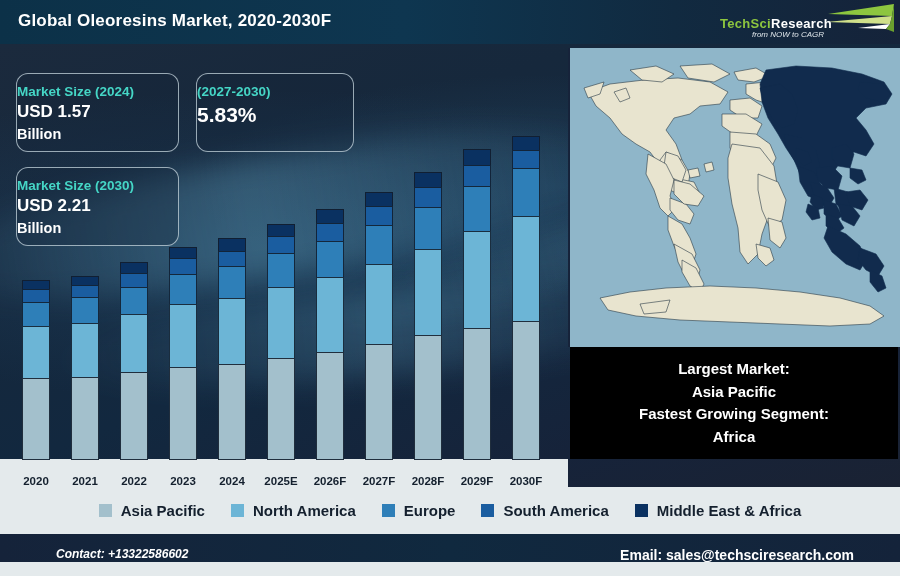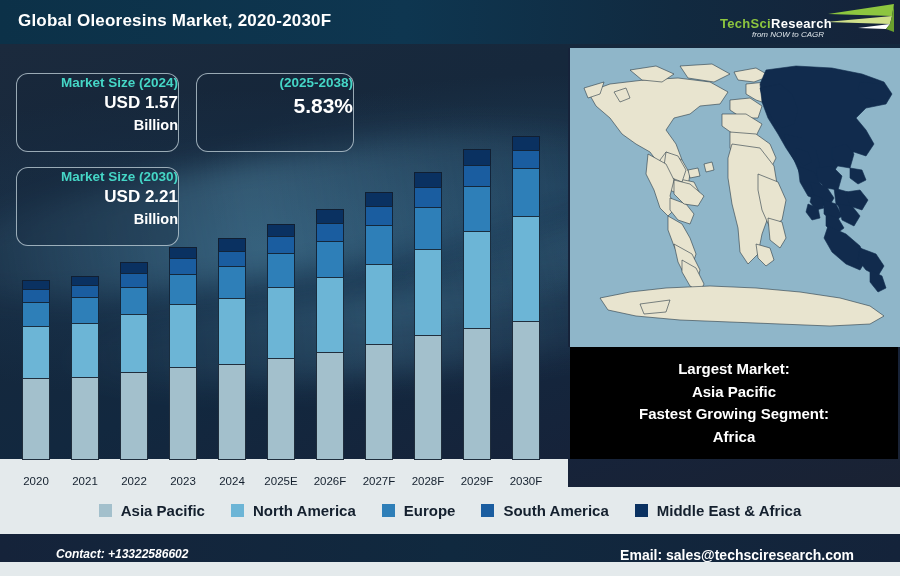--- a/index.html
+++ b/index.html
@@ -55,40 +55,41 @@
   #sw3 { left:300px; top:180px; width:560px; height:60px;
     background:linear-gradient(90deg,rgba(140,210,235,0) 0%,rgba(140,210,235,.14) 50%,rgba(140,210,235,0) 100%);
     transform:rotate(-14deg); }
 
   
   .kpi {
     position:absolute;
     border:1px solid rgba(205,220,228,.72);
     border-radius:12px;
     background:rgba(20,38,56,.30);
-    text-align:right;
+    text-align:left;
+    padding-top:9px;
   }
   .kpi-label { font-size:13.5px; font-weight:bold; color:#45d6c6; line-height:1.28; }
   .kpi-value { font-size:17px; font-weight:bold; color:#ffffff; line-height:1.45; }
   .kpi-unit  { font-size:14.5px; font-weight:bold; color:#ffffff; line-height:1.3; }
   #kpi-2024 { left:16px;  top:73px;  width:163px; height:79px; }
   #kpi-cagr { left:196px; top:73px;  width:158px; height:79px; }
   #kpi-2030 { left:16px;  top:167px; width:163px; height:79px; }
   #kpi-cagr .kpi-value { font-size:21px; }
 
   
   #chart { position:absolute; left:0; top:44px; width:568px; height:443px; }
   .bar {
     position:absolute; bottom:28px; width:28px;
     display:flex; flex-direction:column;
   }
   .seg { width:100%; border:1px solid rgba(18,30,45,.9); margin-bottom:-1px; }
   .xlab {
     position:absolute; bottom:0px; width:56px; text-align:center;
-    font-size:11.5px; font-weight:normal; color:#14202e;
+    font-size:11.5px; font-weight:bold; color:#14202e;
   }
   #axis-strip {
     position:absolute; left:0; bottom:0; width:568px; height:28px;
     background:#e4eaec;
   }
 
   
   #map-panel {
     position:absolute; left:568px; top:48px; width:332px; height:299px;
     background:#8fb6c9; overflow:hidden;
@@ -151,21 +152,21 @@
   <div class="swirl" id="sw3"></div>
 </div>
 
 <div class="kpi" id="kpi-2024">
   <div class="kpi-label">Market Size (2024)</div>
   <div class="kpi-value">USD 1.57</div>
   <div class="kpi-unit">Billion</div>
 </div>
 
 <div class="kpi" id="kpi-cagr">
-  <div class="kpi-label">(2025-2038)</div>
+  <div class="kpi-label">(2027-2030)</div>
   <div class="kpi-value">5.83%</div>
 </div>
 
 <div class="kpi" id="kpi-2030">
   <div class="kpi-label">Market Size (2030)</div>
   <div class="kpi-value">USD 2.21</div>
   <div class="kpi-unit">Billion</div>
 </div>
 
 <div id="chart">

